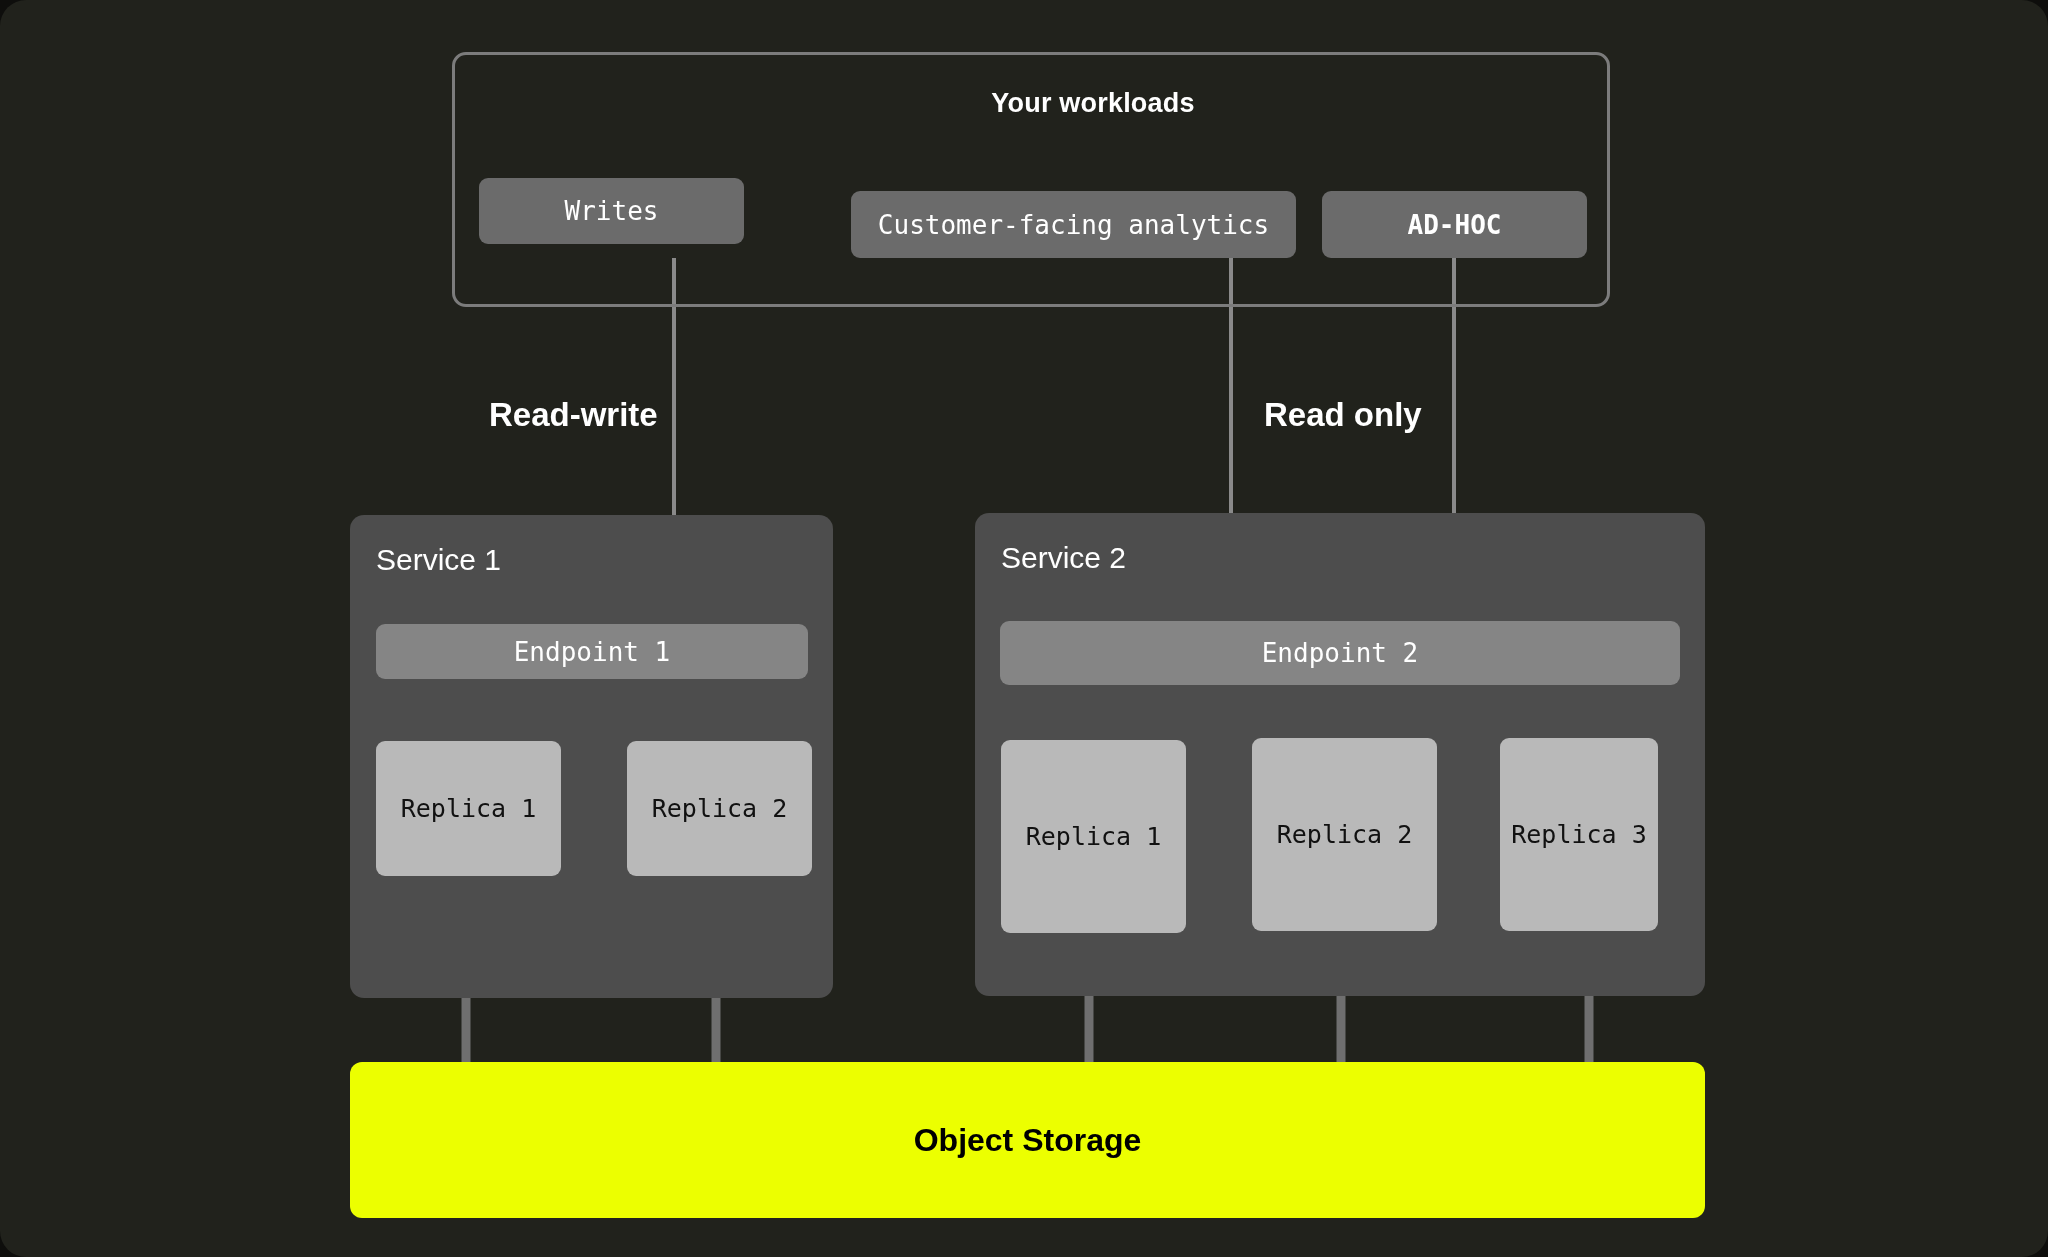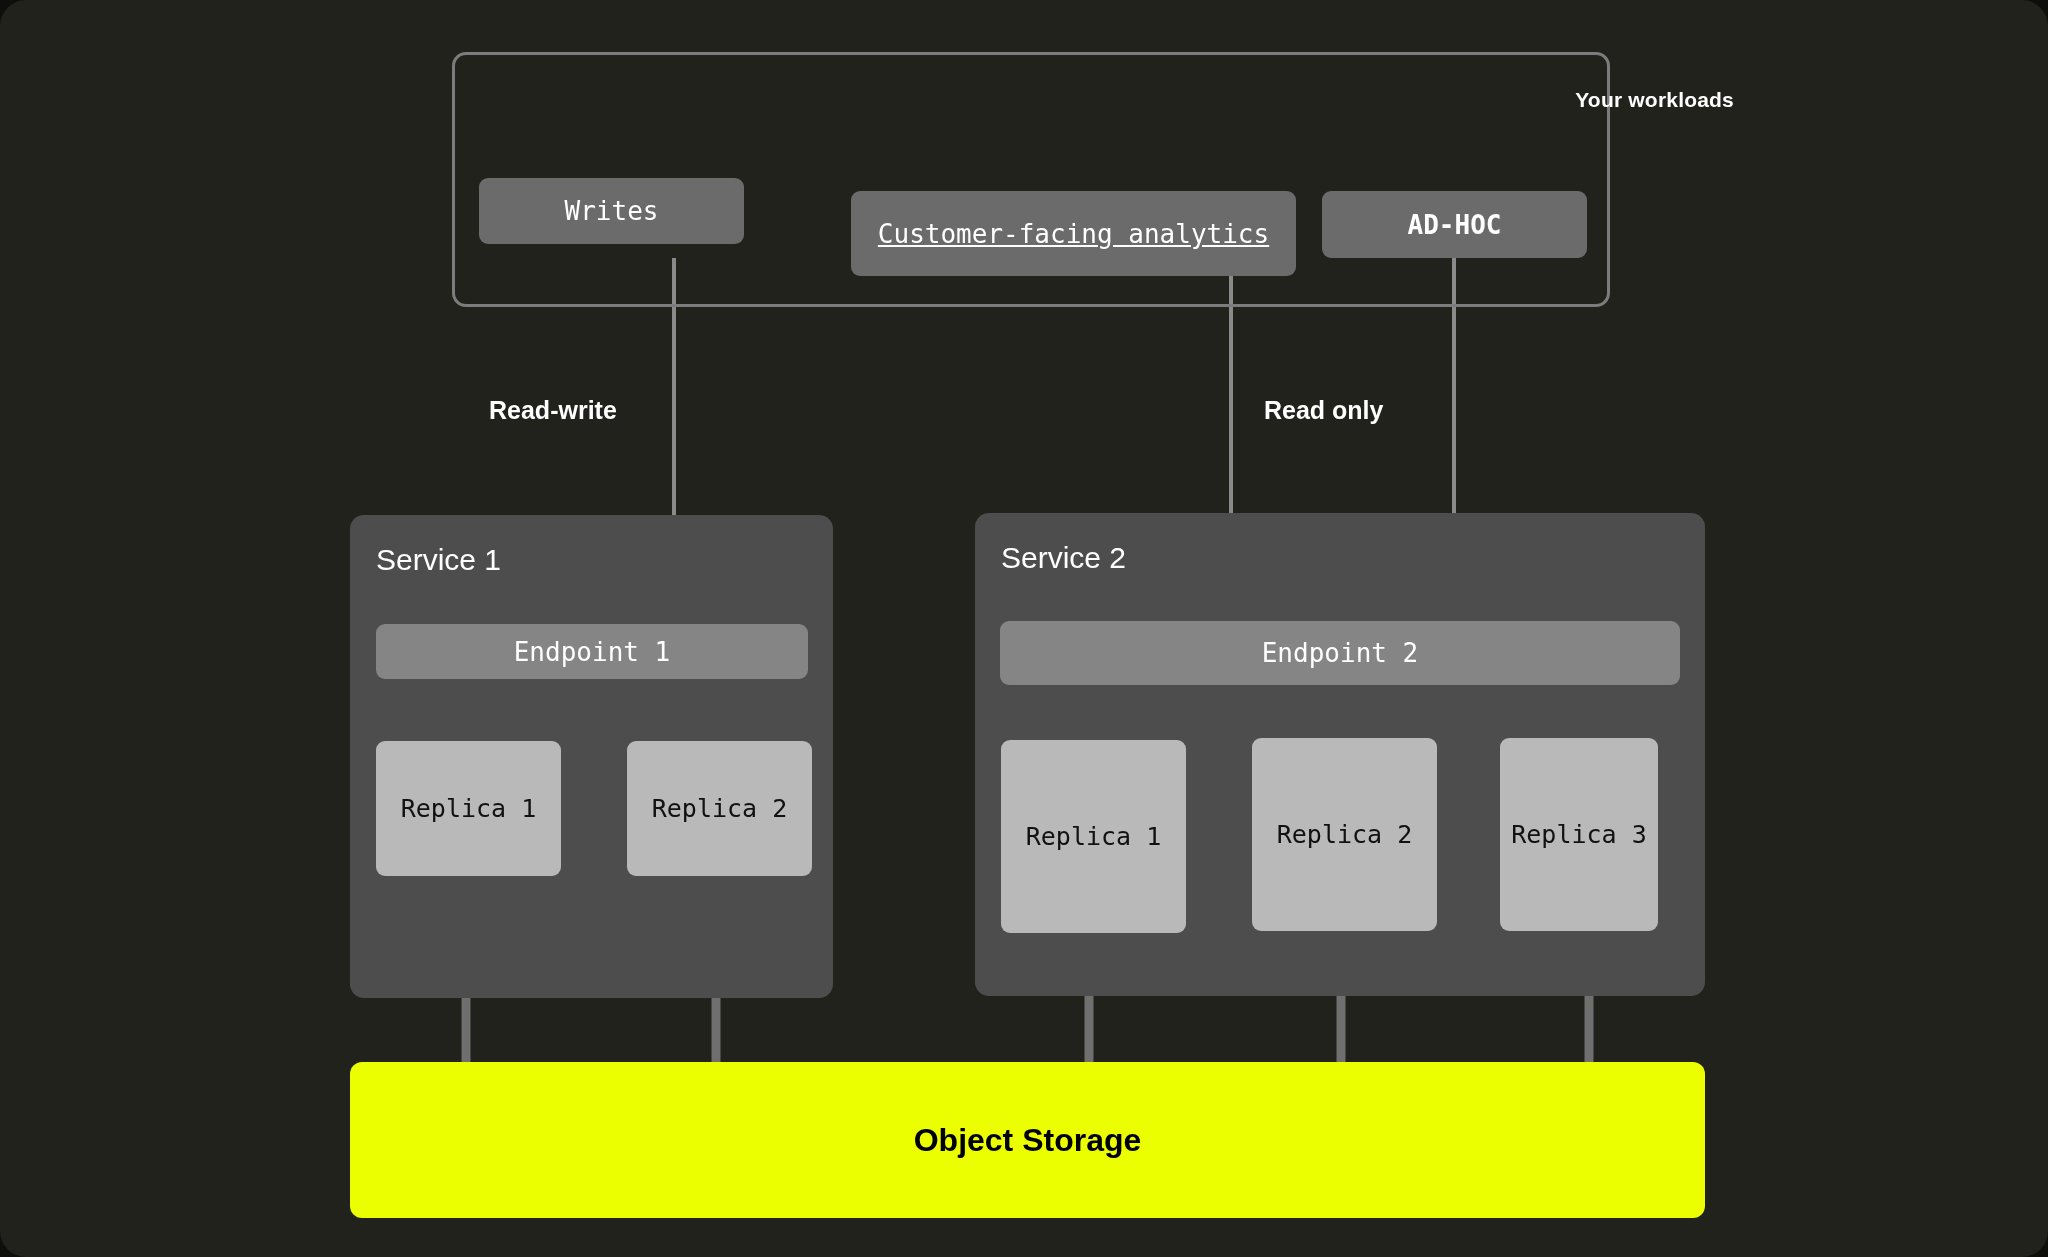--- a/index.html
+++ b/index.html
@@ -30,45 +30,45 @@
   #workloads-box {
     left: 452px; top: 52px;
     width: 1158px; height: 255px;
     border: 3px solid #7c7c7c;
     border-radius: 14px;
     box-sizing: border-box;
   }
   #workloads-title {
     left: 452px; top: 88px;
     width: 1282px;
-    text-align: right;
+    text-align: center;
     color: #ffffff;
-    font-size: 21px;
+    font-size: 27px;
     font-weight: bold;
     letter-spacing: 0.2px;
   }
   .pill {
     background: #6b6b6b;
     border-radius: 9px;
     color: #ffffff;
     font-family: "DejaVu Sans Mono", "Liberation Mono", monospace;
     font-size: 26px;
     display: flex;
     align-items: center;
     justify-content: center;
     box-sizing: border-box;
   }
   #pill-writes      { left: 479px;  top: 178px; width: 265px; height: 66px; }
-  #pill-analytics   { left: 851px;  top: 191px; width: 445px; height: 85px; text-decoration: underline; }
+  #pill-analytics   { left: 851px;  top: 191px; width: 445px; height: 67px; }
   #pill-adhoc       { left: 1322px; top: 191px; width: 265px; height: 67px; font-weight: bold; }
 
   
   .edge-label {
     color: #ffffff;
-    font-size: 25px;
+    font-size: 33px;
     font-weight: bold;
     white-space: nowrap;
   }
   #label-read-write { left: 489px;  top: 396px; }
   #label-read-only  { left: 1264px; top: 396px; }
 
   
   .service-panel {
     background: #4d4d4d;
     border-radius: 14px;

